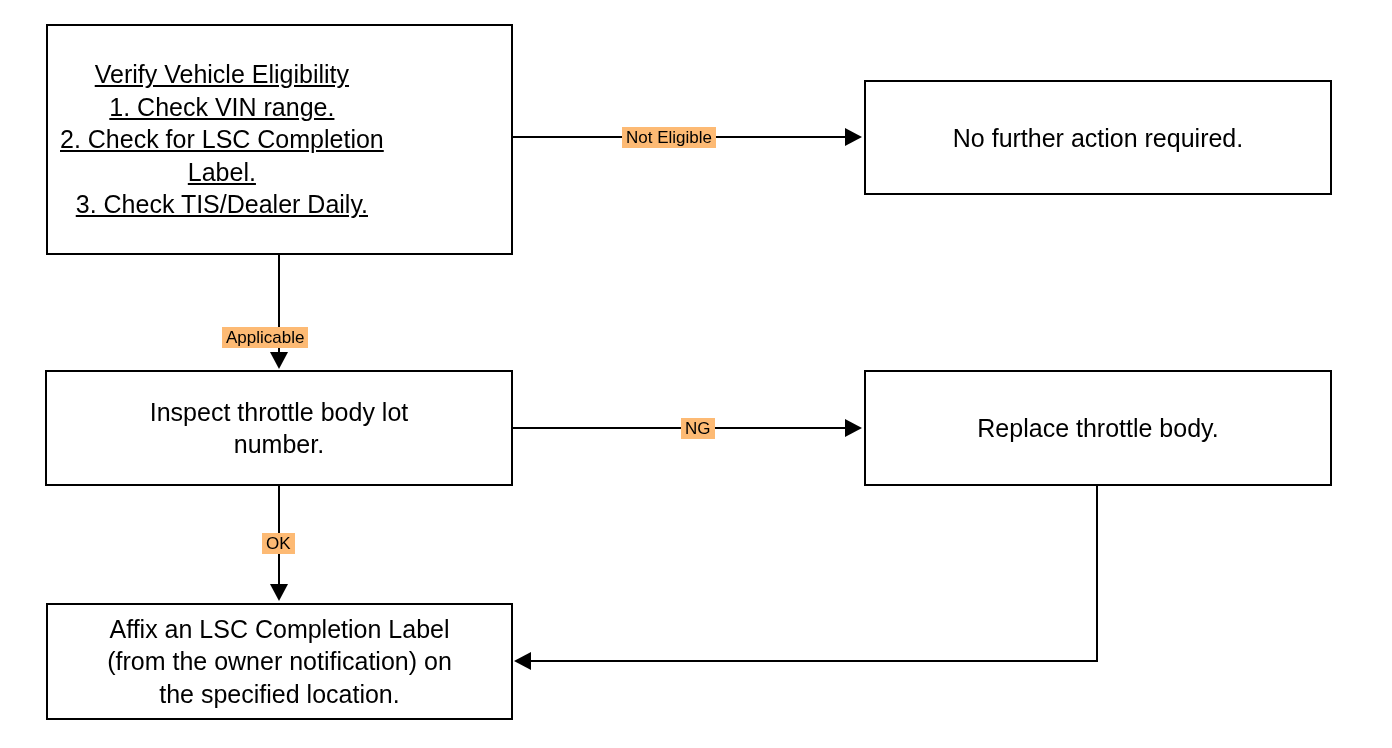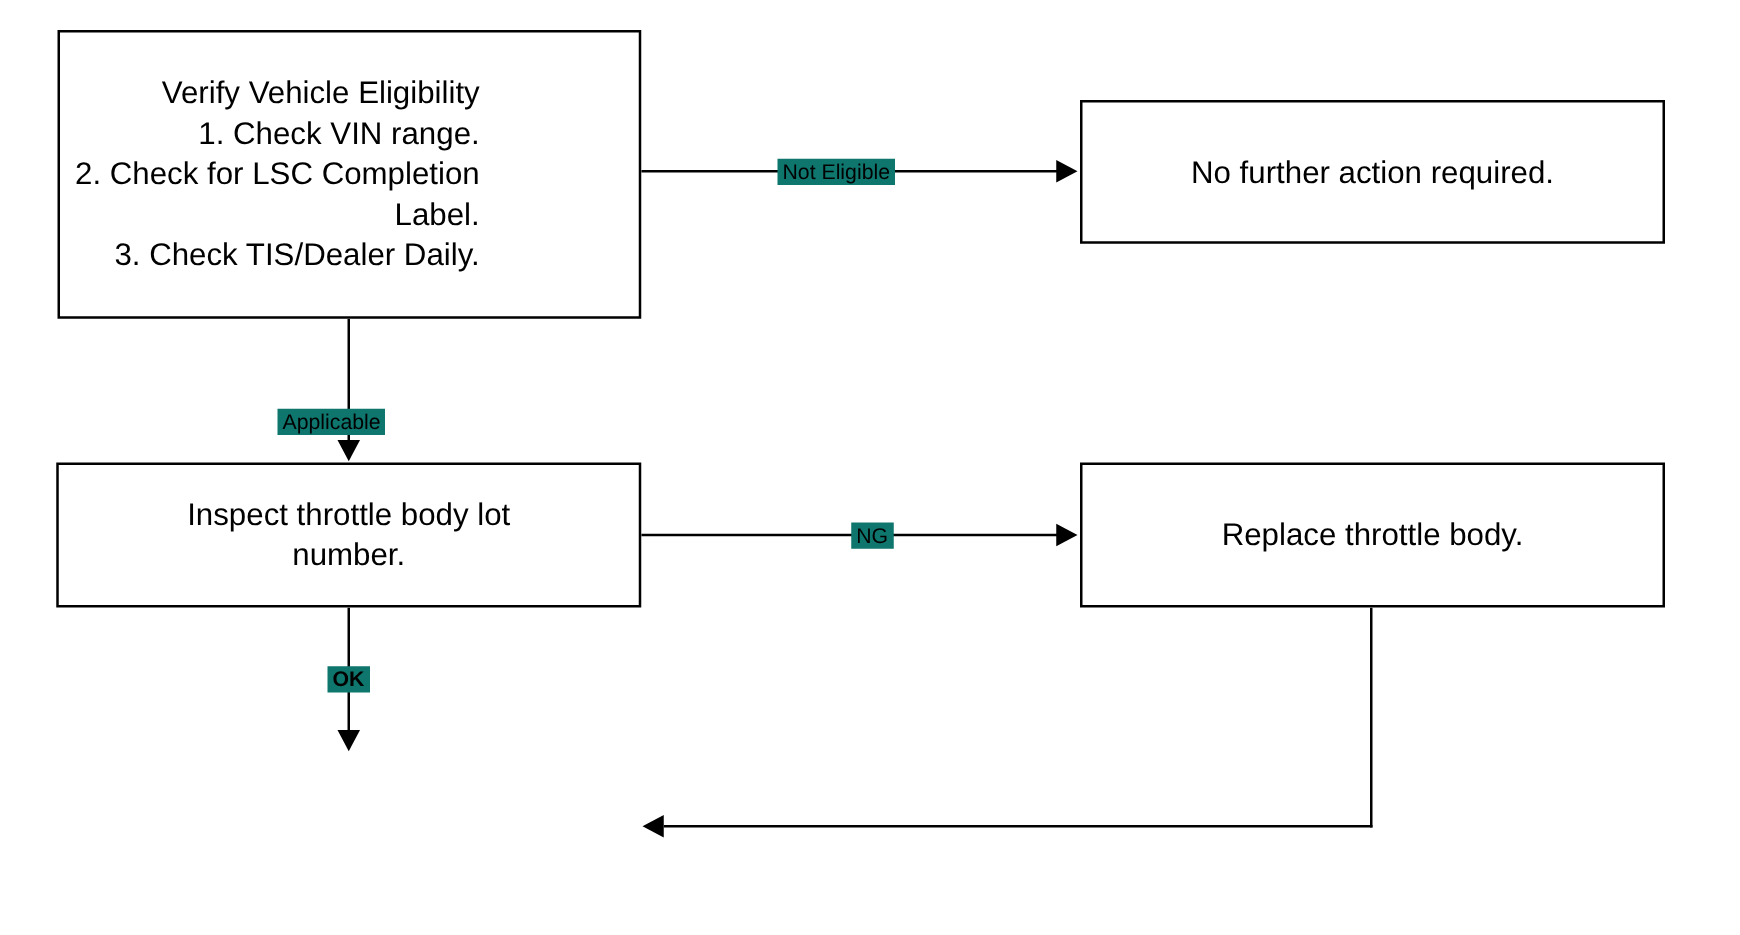--- a/index.html
+++ b/index.html
@@ -29,21 +29,22 @@
     justify-content: center;
     z-index: 3;
   }
   .node .node-text {
     white-space: pre-line;
     text-align: center;
     line-height: 1.28;
     color: #000000;
   }
   .node.align-left .node-text {
-    text-align: right;
+    text-align: center;
+    text-decoration: underline;
   }
 
   
   #node-verify {
     left: 46px;  top: 24px;
     width: 467px; height: 231px;
     justify-content: flex-start;
     padding-left: 12px;
   }
   #node-verify .node-text { font-size: 25px; line-height: 1.30; }
@@ -97,21 +98,21 @@
     border-right: 17px solid #000000;
   }
   .arrow-down {
     border-left: 9px solid transparent;
     border-right: 9px solid transparent;
     border-top: 17px solid #000000;
   }
 
   .edge-label {
     position: absolute;
-    background: #0f766e;
+    background: #fdba74;
     font-size: 17px;
     color: #000000;
     line-height: 1;
     padding: 2px 4px;
     white-space: nowrap;
     z-index: 2;
   }
 
   
   #edge1-line   { left: 513px; top: 136px; width: 334px; }
@@ -124,21 +125,21 @@
   #edge2-label  { left: 222px; top: 300px; margin-top: 27px; }
 
   
   #edge3-line   { left: 513px; top: 427px; width: 334px; }
   #edge3-arrow  { left: 845px; top: 419px; }
   #edge3-label  { left: 681px; top: 418px; }
 
   
   #edge4-line   { left: 278px; top: 486px; height: 101px; }
   #edge4-arrow  { left: 270px; top: 584px; }
-  #edge4-label  { left: 262px; top: 533px; font-weight: bold; }
+  #edge4-label  { left: 262px; top: 533px; }
 
   
   #edge5-vline  { left: 1096px; top: 486px; height: 176px; }
   #edge5-hline  { left: 531px;  top: 660px; width: 567px; }
   #edge5-arrow  { left: 514px;  top: 652px; }
 </style>
 </head>
 <body>
 
 <div id="canvas">
@@ -157,20 +158,25 @@
 
   <div class="node" id="node-inspect">
     <span class="node-text">Inspect throttle body lot
 number.</span>
   </div>
 
   <div class="node" id="node-replace">
     <span class="node-text">Replace throttle body.</span>
   </div>
 
+  <div class="node" id="node-affix">
+    <span class="node-text">Affix an LSC Completion Label
+(from the owner notification) on
+the specified location.</span>
+  </div>
 
   <div class="hline" id="edge1-line"></div>
   <div class="arrow-right" id="edge1-arrow"></div>
   <div class="edge-label" id="edge1-label">Not Eligible</div>
 
   <div class="vline" id="edge2-line"></div>
   <div class="arrow-down" id="edge2-arrow"></div>
   <div class="edge-label" id="edge2-label">Applicable</div>
 
   <div class="hline" id="edge3-line"></div>

